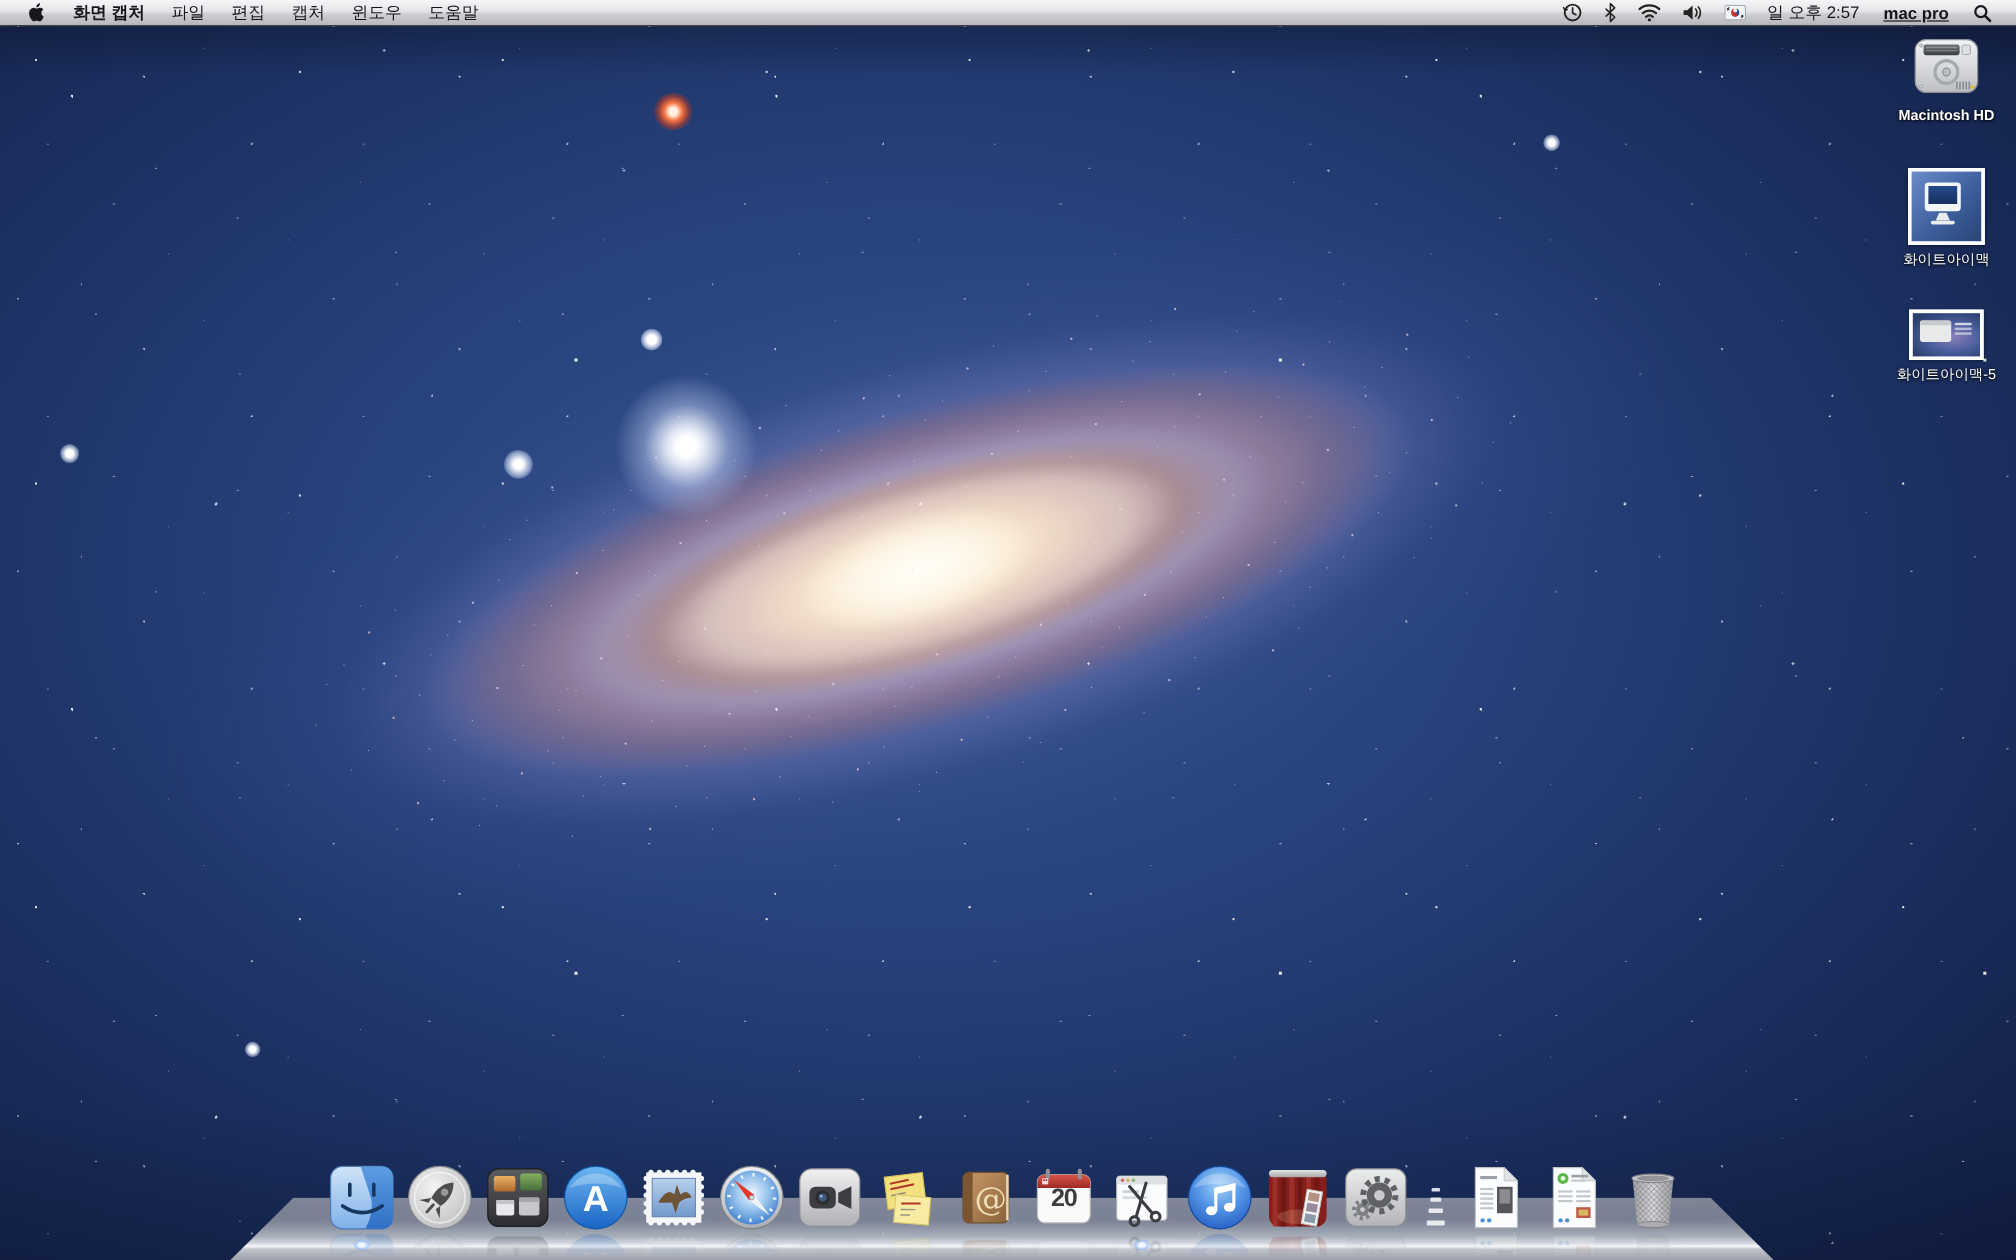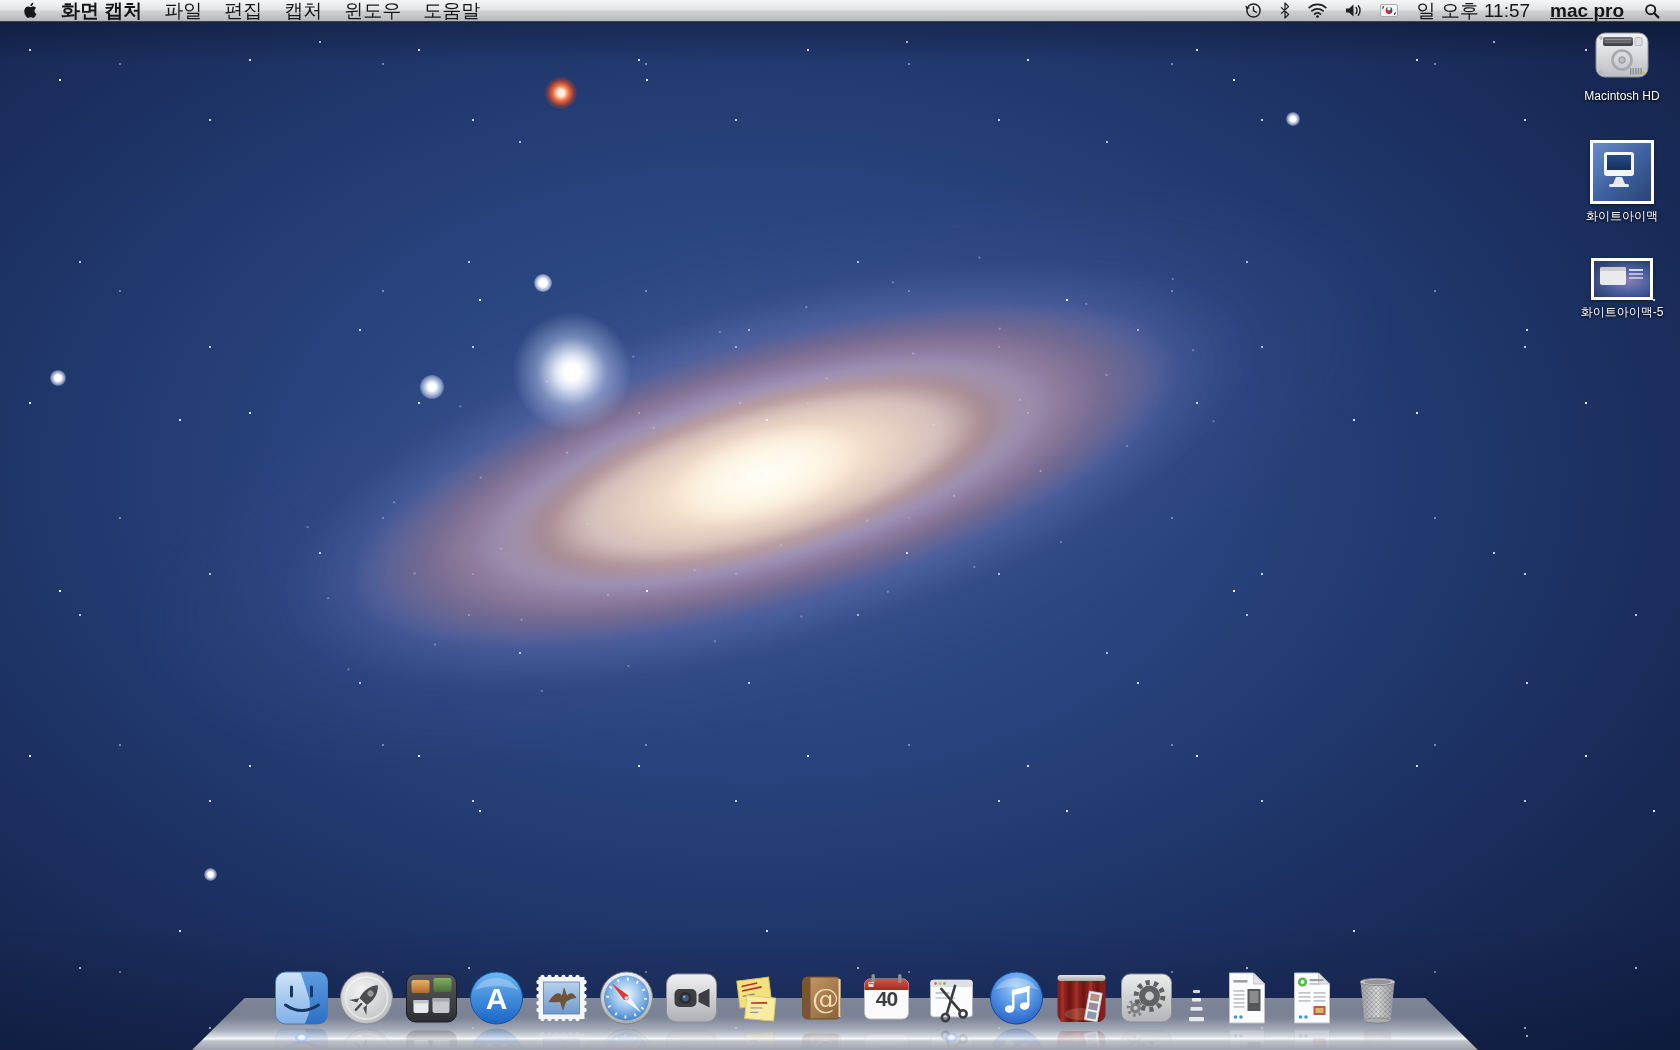--- a/index.html
+++ b/index.html
@@ -84,36 +84,36 @@
   .bstar-s4 { left:1286px; top:112px; width:14px; height:14px;
     background:radial-gradient(circle, #fff 0%, #fff 28%, rgba(220,230,255,.5) 60%, transparent 80%); }
   .bstar-s5 { left:204px; top:868px; width:13px; height:13px;
     background:radial-gradient(circle, #fff 0%, #fff 28%, rgba(220,230,255,.5) 60%, transparent 80%); }
 
   
   .menubar { position:absolute; left:0; top:0; width:1680px; height:22px; z-index:50;
     background:linear-gradient(to bottom, #f5f6f7 0%, #e3e4e6 45%, #cfd0d3 55%, #b6b8bb 100%);
     border-bottom:1px solid #3c4049;
     display:flex; align-items:center; justify-content:space-between;
-    font-size:19px; color:#15161a; }
+    font-size:14px; color:#15161a; }
   .mb-left { display:flex; align-items:center; padding-left:14px; height:100%; }
   .mb-left .apple { display:flex; align-items:center; padding:0 9px; height:100%; }
   .mb-item { padding:0 11px; height:100%; display:flex; align-items:center; white-space:nowrap; }
   .mb-item.app { font-weight:bold; margin-left:4px; }
   .mb-right { display:flex; align-items:center; padding-right:12px; height:100%; gap:2px; }
   .mb-status { display:flex; align-items:center; padding:0 8px; height:100%; }
   .mb-clocktext { padding:0 8px; white-space:nowrap; }
   .mb-user { padding:0 10px; font-weight:bold; white-space:nowrap;text-decoration:underline; }
 
   
   .dicon { position:absolute; width:124px; display:flex; flex-direction:column; align-items:center; z-index:10; }
   .dicon .dlabel { margin-top:5px; font-size:12px; color:#fff; text-align:center;
     text-shadow:0 1px 2px rgba(0,0,0,.9), 0 0 3px rgba(0,0,0,.6); line-height:14px; }
   .dicon-hd { left:1560px; top:28px; }
-  .dicon-hd .dlabel { font-weight:normal; }
+  .dicon-hd .dlabel { font-weight:bold; }
   .dicon-imac { left:1560px; top:140px; }
   .dicon-imac1 { left:1560px; top:258px; }
   .thumb-frame { background:#fff; border:3px solid #fff; box-shadow:0 1px 3px rgba(0,0,0,.5); }
   .thumb-imac { width:58px; height:58px; display:block;
     background:linear-gradient(135deg, #6b8cc9 0%, #3d5f9e 55%, #2a4475 100%); position:relative; }
   .thumb-imac .monitor { position:absolute; left:11px; top:9px; width:30px; height:24px; background:#f4f5f7; border-radius:3px; }
   .thumb-imac .screen { position:absolute; left:14px; top:12px; width:24px; height:15px; background:linear-gradient(#274a8a,#16305e); }
   .thumb-imac .stand { position:absolute; left:20px; top:34px; width:12px; height:7px; background:#e8eaec; clip-path:polygon(25% 0,75% 0,100% 100%,0 100%); }
   .thumb-imac .base { position:absolute; left:16px; top:41px; width:20px; height:3px; background:#eceef0; border-radius:2px; }
   .thumb-shot { width:56px; height:36px; display:block; position:relative;
@@ -227,21 +227,21 @@
       <svg width="18" height="13" viewBox="0 0 18 13">
         <rect x="0.5" y="0.5" width="17" height="12" rx="1.5" fill="#f4f5f6" stroke="#9a9da2" stroke-width="0.8"></rect>
         <path d="M9 3.1 a3.4 3.4 0 0 1 0 6.8 a1.7 1.7 0 0 1 0 -3.4 a1.7 1.7 0 0 0 0 -3.4z" fill="#1f4fa8"></path>
         <path d="M9 3.1 a3.4 3.4 0 0 0 0 6.8 a1.7 1.7 0 0 0 0 -3.4 a1.7 1.7 0 0 1 0 -3.4z" fill="#c8322e"></path>
         <g stroke="#2a2c30" stroke-width="0.9">
           <path d="M2.2 3.4 L4.1 2.2 M2.2 4.6 L4.1 3.4"></path>
           <path d="M13.9 10.8 L15.8 9.6 M13.9 9.6 L15.8 8.4"></path>
         </g>
       </svg>
     </div>
-    <div class="mb-clocktext">일 오후 11:57</div>
+    <div class="mb-clocktext">일 오후 2:57</div>
     <div class="mb-user">mac pro</div>
     <div class="mb-status">
       <svg width="16" height="16" viewBox="0 0 16 16">
         <circle cx="6.7" cy="6.7" r="4.6" fill="none" stroke="#17181c" stroke-width="1.9"></circle>
         <path d="M10.2 10.2 L14.4 14.4" stroke="#17181c" stroke-width="2.2" stroke-linecap="round"></path>
       </svg>
     </div>
   </div>
 </div>
 
@@ -511,21 +511,21 @@
           </linearGradient>
       </defs>
       <rect x="6" y="9" width="44" height="40" rx="6" fill="#fafafa" stroke="#b9bbbe" stroke-width="1"></rect>
       <path d="M6 15 a6 6 0 0 1 6-6 h32 a6 6 0 0 1 6 6 v5 H6 Z" fill="url(#icR)"></path>
       <rect x="13" y="4" width="3.4" height="9" rx="1.6" fill="#8f9194"></rect>
       <rect x="39.6" y="4" width="3.4" height="9" rx="1.6" fill="#8f9194"></rect>
       <rect x="10" y="12" width="5" height="5" fill="rgba(255,255,255,.85)"></rect>
       <rect x="10.8" y="12.8" width="1.4" height="1.4" fill="#9e2c24"></rect>
         <rect x="12.8" y="12.8" width="1.4" height="1.4" fill="#9e2c24"></rect>
     </svg>
-    <div class="ical-day">40</div>
+    <div class="ical-day">20</div>
   </div>
 
   <div class="dock-item running">
     <svg viewBox="0 0 56 56">
       <rect x="7" y="10" width="42" height="37" rx="3" fill="#fbfcfd" stroke="#aeb2b6" stroke-width="1"></rect>
       <rect x="7" y="10" width="42" height="7" rx="3" fill="#dde1e4"></rect>
       <circle cx="12" cy="13.5" r="1.4" fill="#d66a60"></circle>
         <circle cx="16.5" cy="13.5" r="1.4" fill="#d8b360"></circle>
         <circle cx="21" cy="13.5" r="1.4" fill="#84b06a"></circle>
       <rect x="12" y="22" width="14" height="2" fill="#c6cacd"></rect>

